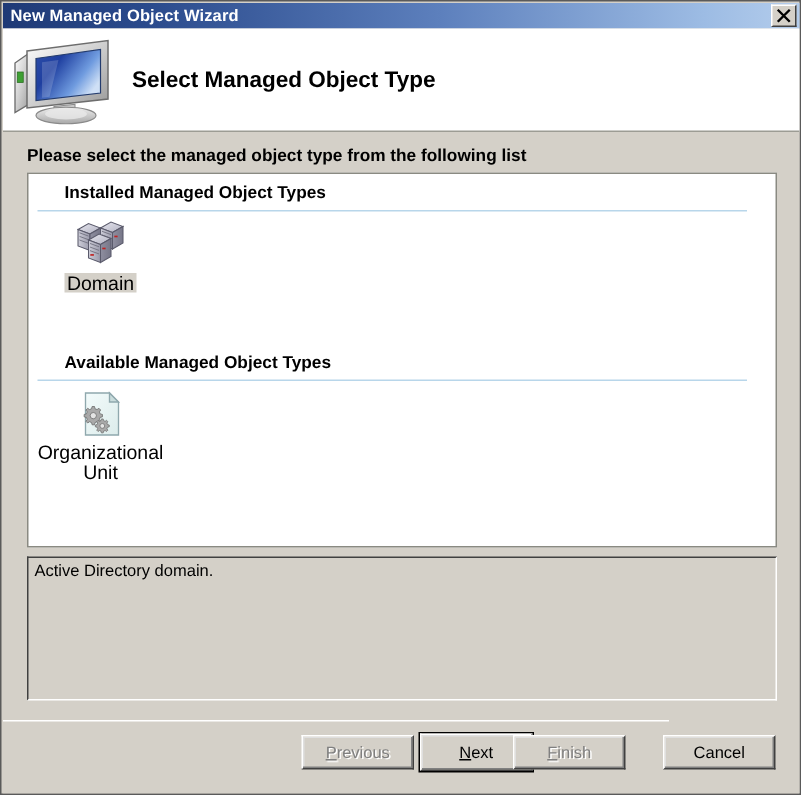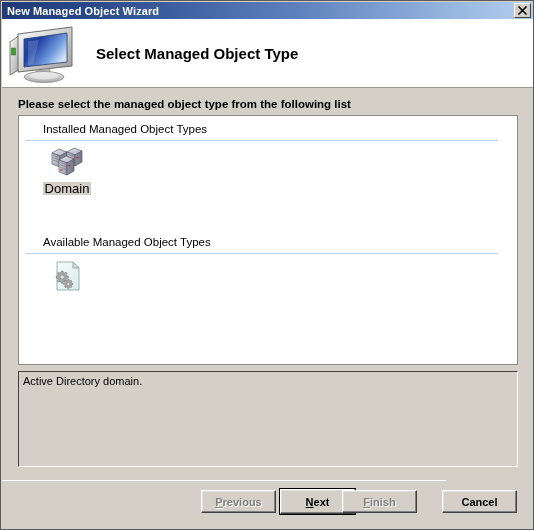--- a/index.html
+++ b/index.html
@@ -71,21 +71,21 @@
   #header-icon {
     width: 74px;
     height: 62px;
     margin-left: 4px;
     flex: 0 0 auto;
   }
   #header-title {
     font-size: 15px;
     font-weight: bold;
     color: #000000;
-    margin-left: 16px;
+    margin-left: 8px;
   }
 
   
   #body {
     position: absolute;
     left: 1px; top: 87px;
     width: 532px;
     height: 441px;
     background: #d4d0c8;
   }
@@ -108,21 +108,21 @@
     height: 250px;
     background: #ffffff;
     border: 1px solid #8a8a82;
     box-sizing: border-box;
     overflow: hidden;
   }
 
   .section-title {
     position: absolute;
     font-size: 11.5px;
-    font-weight: normal;
+    font-weight: bold;
     color: #000000;
     white-space: nowrap;
     padding-left: 8px;
   }
   .section-rule {
     position: absolute;
     height: 1px;
     background: #b8d6ea;
   }
 
@@ -178,21 +178,20 @@
   }
 
   
   #buttonbar {
     position: absolute;
     left: 0;
     top: 392px;
     width: 444px;
     height: 49px;
     border-top: 1px solid #ffffff;
-    font-weight: bold;
   }
   .btn {
     position: absolute;
     top: 9px;
     width: 75px;
     height: 23px;
     background: #d4d0c8;
     font-size: 11px;
     color: #000000;
     display: flex;
@@ -355,20 +354,22 @@
             <path d="M23 3 L23 9 L29 9 Z" fill="#c9dcdc" stroke="#8fa8ad" stroke-width="0.9"></path>
             <g fill="#a9a9a9" stroke="#6f6f6f" stroke-width="0.55">
               <path d="M11.4 12.0 l1.6 0 0.35 1.5 1.35 0.55 1.25 -0.85 1.15 1.15 -0.85 1.25 0.55 1.35 1.5 0.35 0 1.6 -1.5 0.35 -0.55 1.35 0.85 1.25 -1.15 1.15 -1.25 -0.85 -1.35 0.55 -0.35 1.5 -1.6 0 -0.35 -1.5 -1.35 -0.55 -1.25 0.85 -1.15 -1.15 0.85 -1.25 -0.55 -1.35 -1.5 -0.35 0 -1.6 1.5 -0.35 0.55 -1.35 -0.85 -1.25 1.15 -1.15 1.25 0.85 1.35 -0.55 Z"></path>
               <circle cx="12.2" cy="18.1" r="2.1" fill="#e4e4e4"></circle>
             </g>
             <g fill="#a9a9a9" stroke="#6f6f6f" stroke-width="0.5">
               <path d="M17.6 20.3 l1.2 0 0.28 1.15 1.02 0.42 0.95 -0.64 0.86 0.86 -0.64 0.95 0.42 1.02 1.15 0.28 0 1.2 -1.15 0.28 -0.42 1.02 0.64 0.95 -0.86 0.86 -0.95 -0.64 -1.02 0.42 -0.28 1.15 -1.2 0 -0.28 -1.15 -1.02 -0.42 -0.95 0.64 -0.86 -0.86 0.64 -0.95 -0.42 -1.02 -1.15 -0.28 0 -1.2 1.15 -0.28 0.42 -1.02 -0.64 -0.95 0.86 -0.86 0.95 0.64 1.02 -0.42 Z"></path>
               <circle cx="18.2" cy="24.95" r="1.6" fill="#e4e4e4"></circle>
             </g>
           </svg>
+          <div class="caption">Organizational
+Unit</div>
         </div>
 
 
 
       </div>
     </div>
 
     <div id="desc-box">
       <div id="desc-text">Active Directory domain.</div>
     </div>

